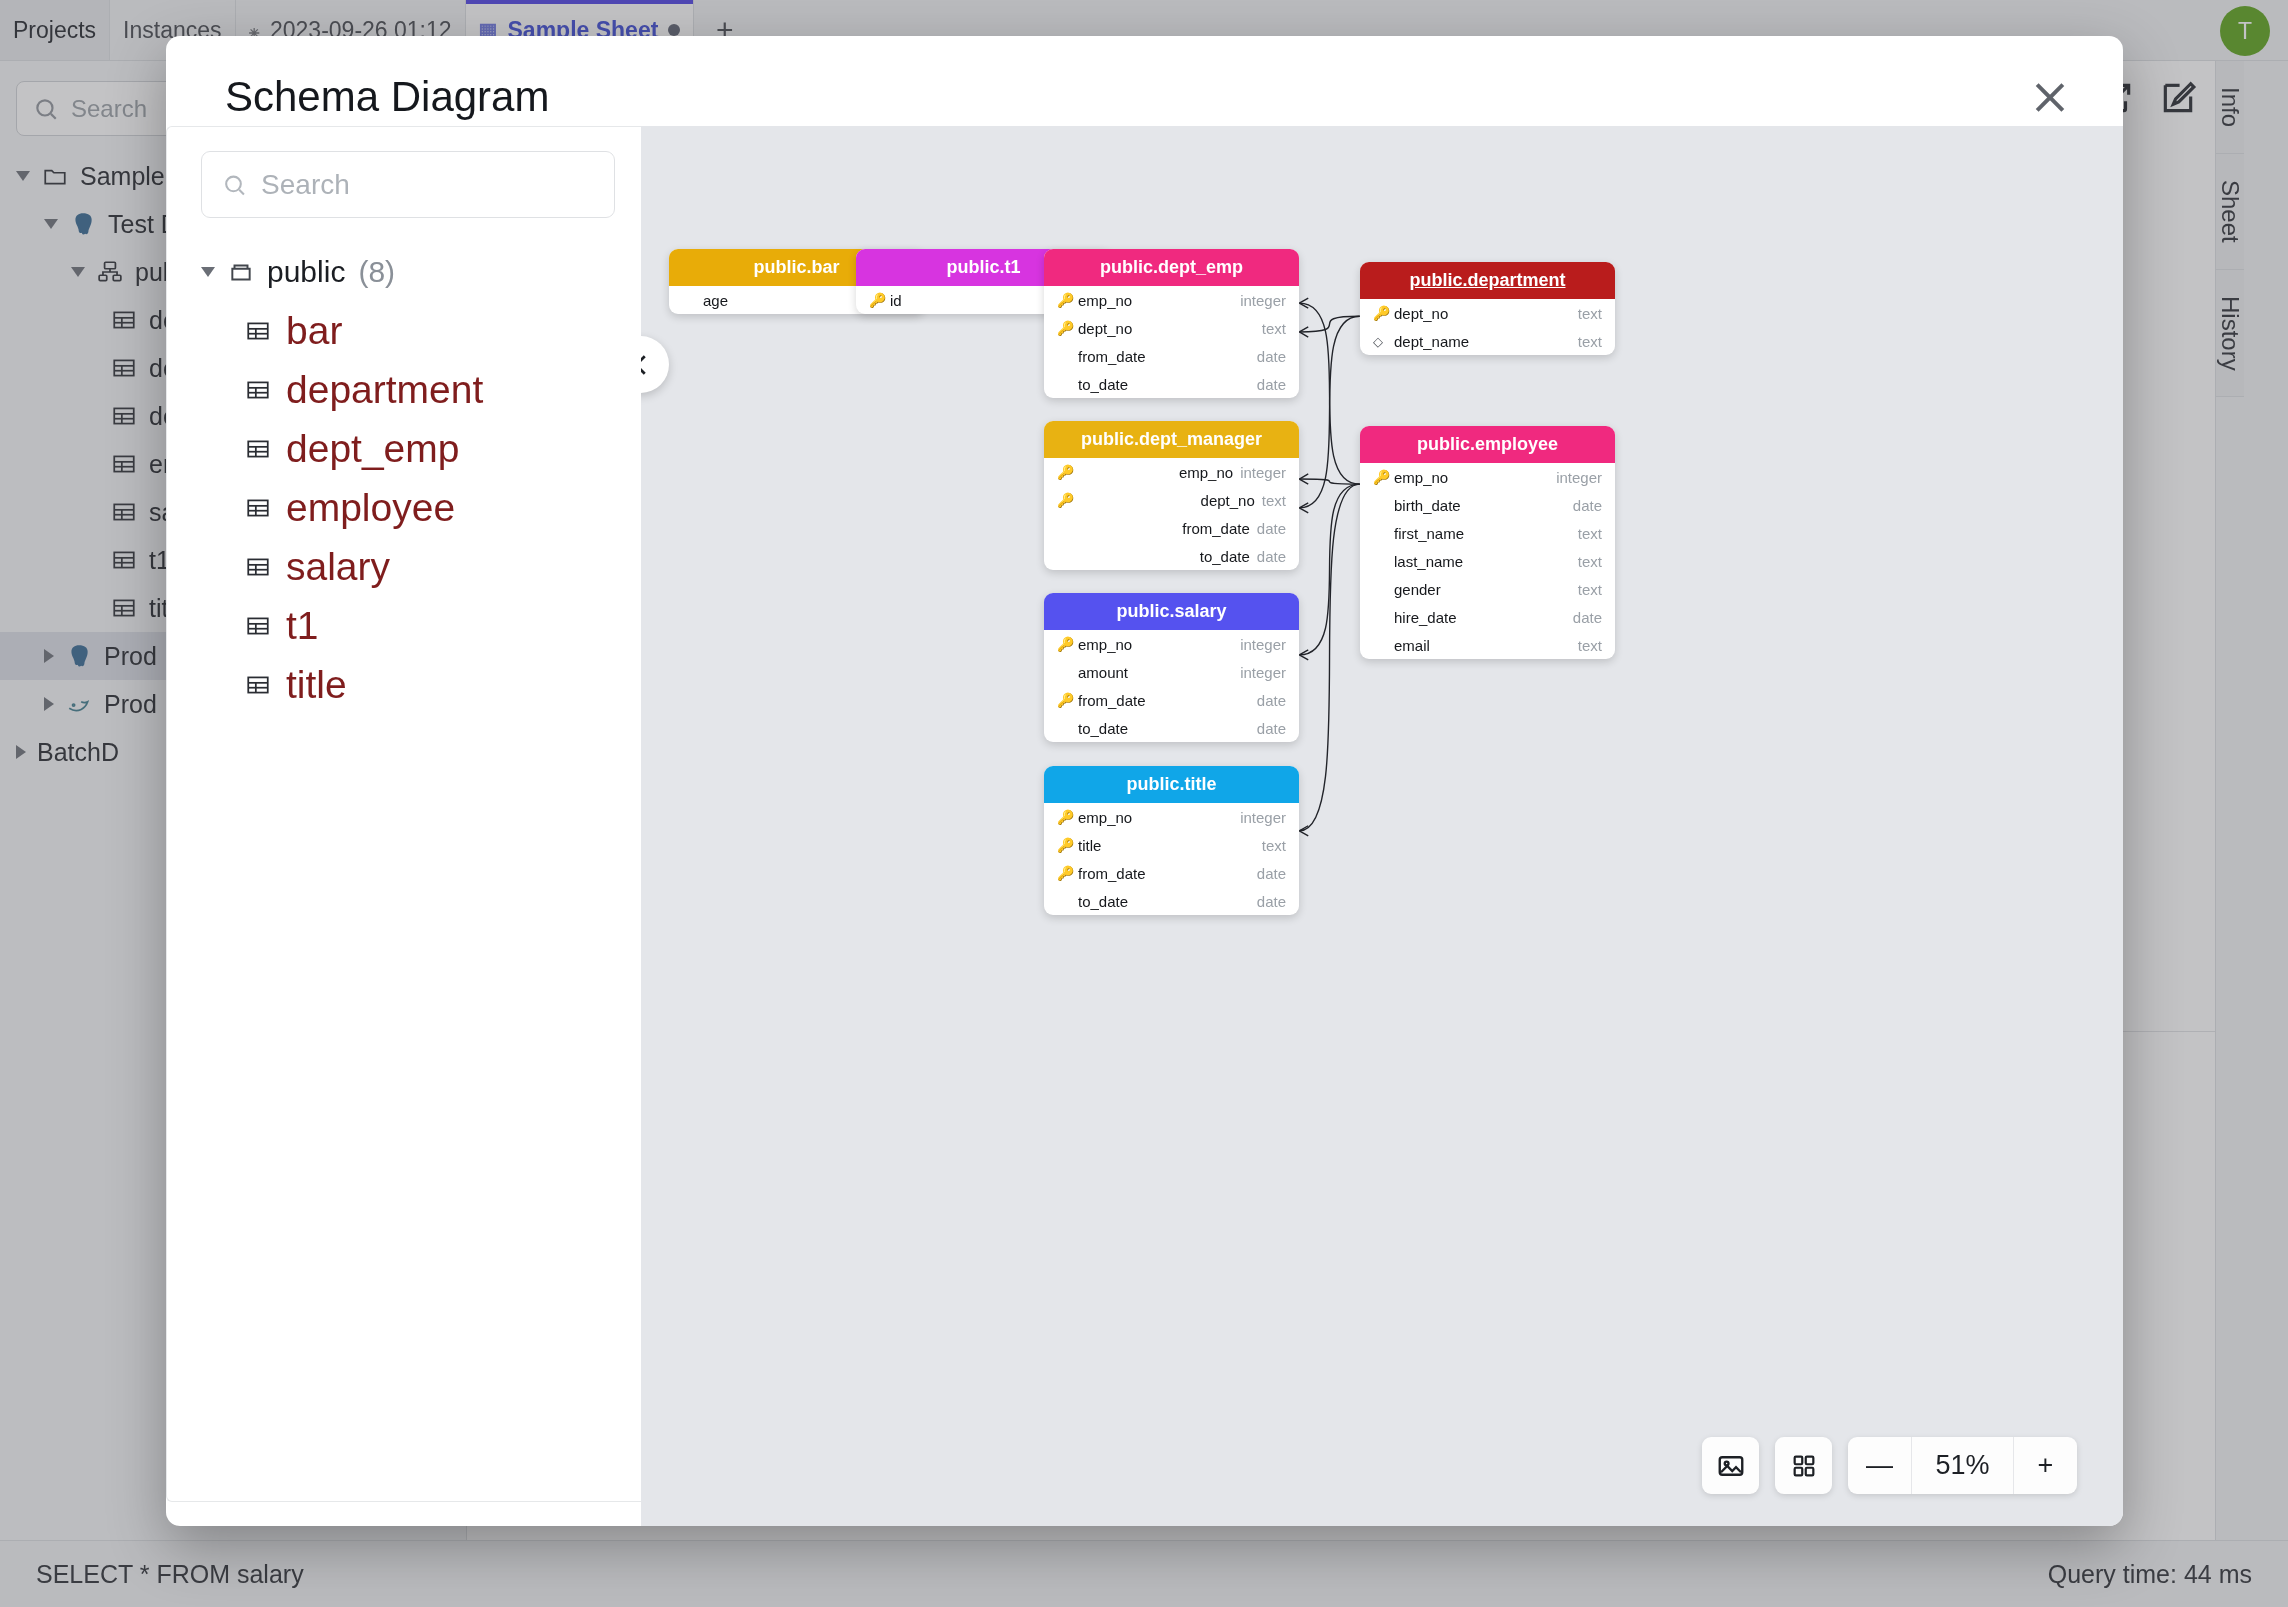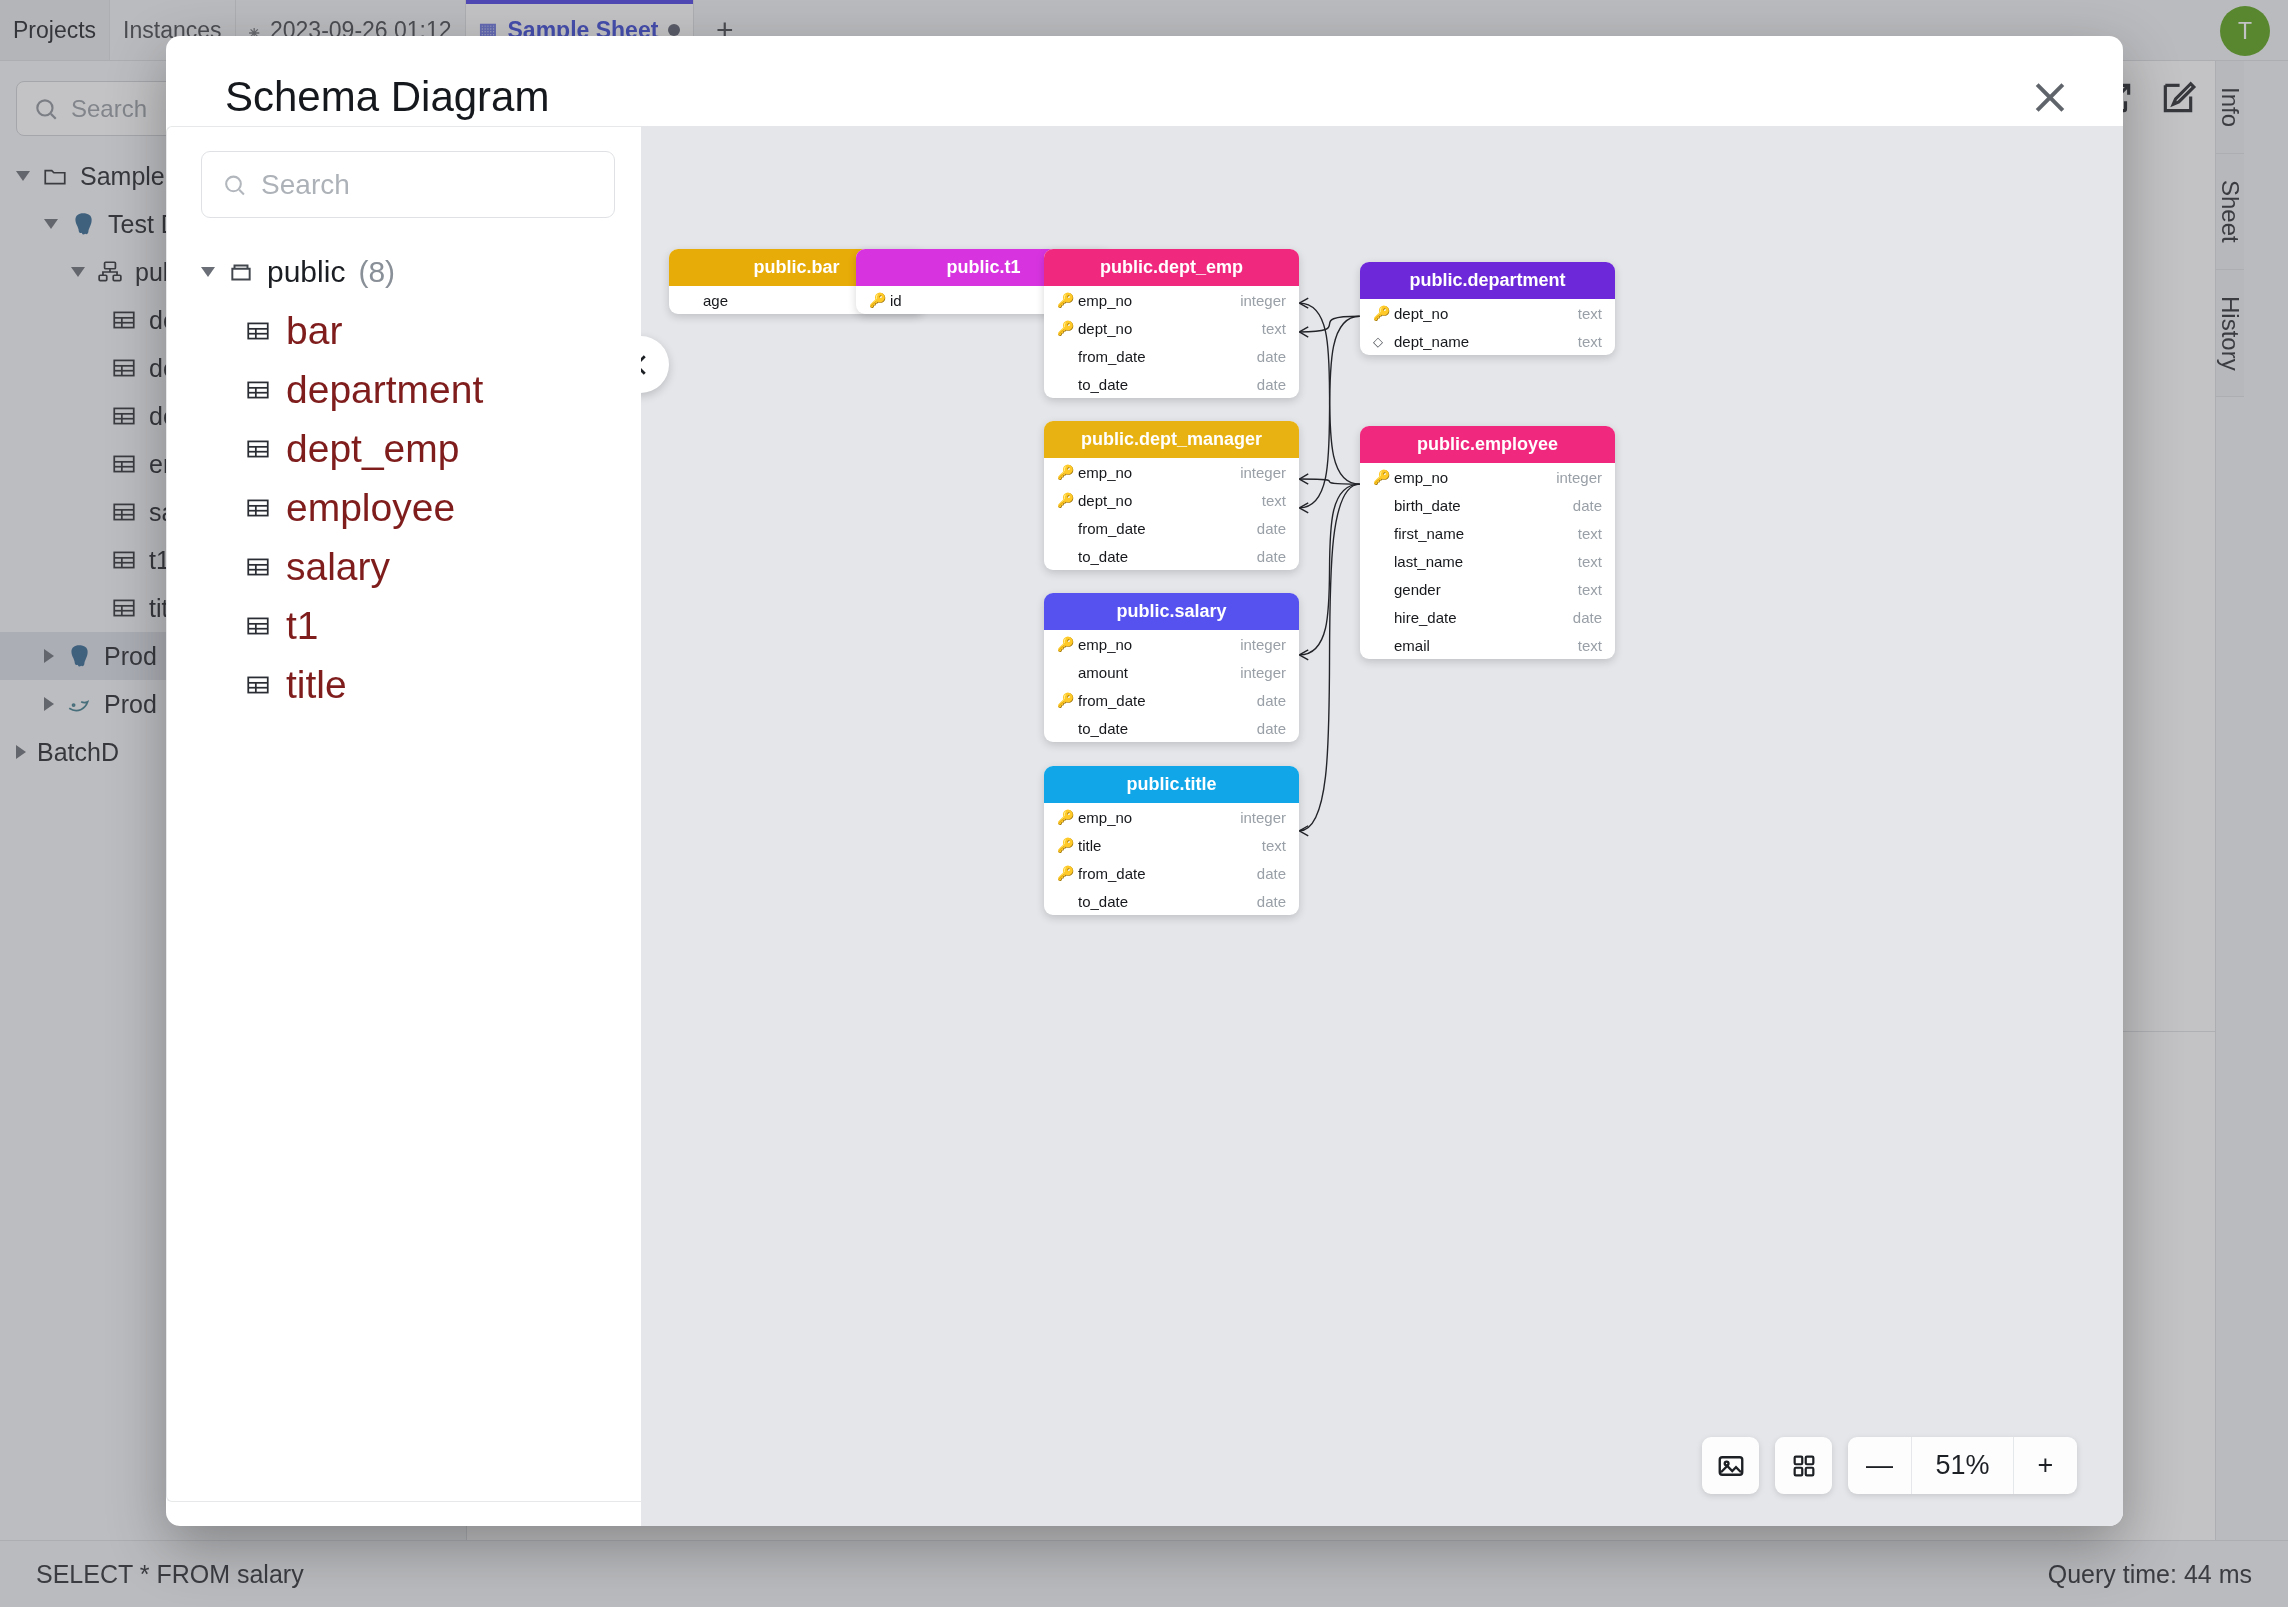--- a/index.html
+++ b/index.html
@@ -510,33 +510,33 @@
               <span class="col">from_date</span>
               <span class="typ">date</span>
             </div>
             <div class="node-row">
               <span class="keyico blank">🔑</span>
               <span class="col">to_date</span>
               <span class="typ">date</span>
             </div>
           </div>
           <div class="node" style="left: 719px; top: 136px;">
-            <div class="node-head" style="background: #6d28d9;">public.department</div>
+            <div class="node-head" style="background: #b91c1c; text-decoration: underline;">public.department</div>
             <div class="node-row">
               <span class="keyico">🔑</span>
               <span class="col">dept_no</span>
               <span class="typ">text</span>
             </div>
             <div class="node-row">
               <span class="diamond">◇</span>
               <span class="col">dept_name</span>
               <span class="typ">text</span>
             </div>
           </div>
-          <div class="node" style="left: 403px; top: 295px;">
+          <div class="node" style="left: 403px; top: 295px; text-align: right;">
             <div class="node-head" style="background: rgb(232, 178, 18);">public.dept_manager</div>
             <div class="node-row">
               <span class="keyico">🔑</span>
               <span class="col">emp_no</span>
               <span class="typ">integer</span>
             </div>
             <div class="node-row">
               <span class="keyico">🔑</span>
               <span class="col">dept_no</span>
               <span class="typ">text</span>

